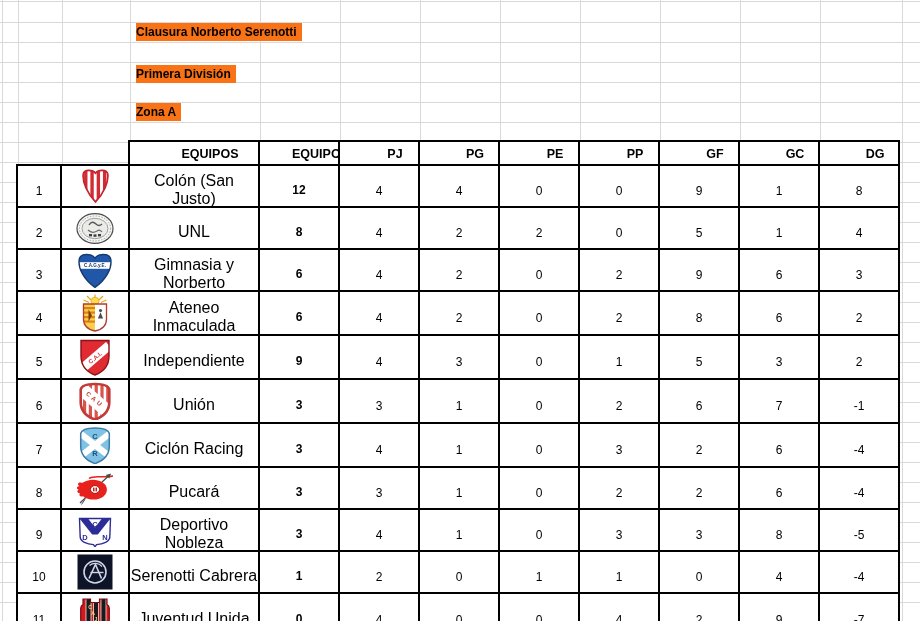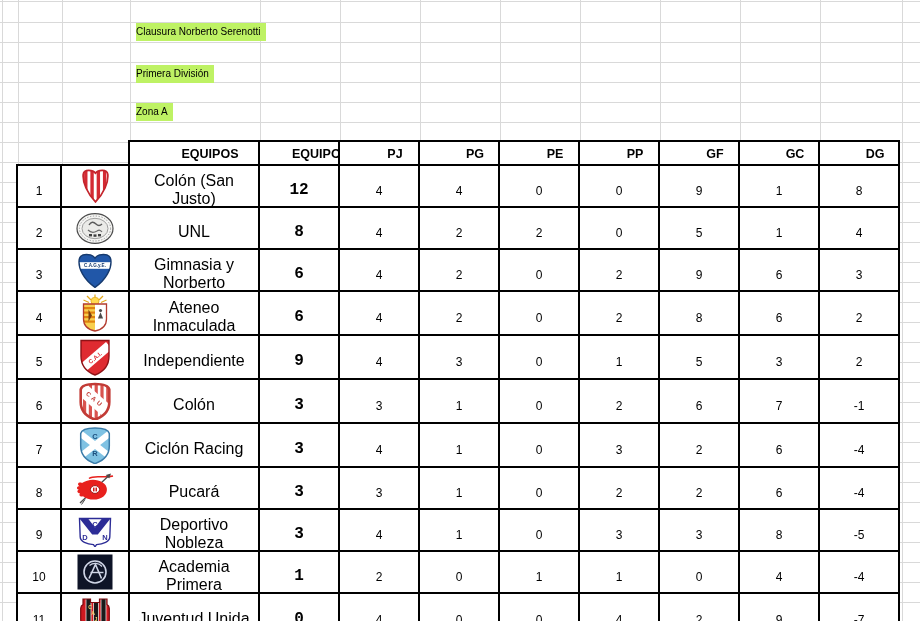--- a/index.html
+++ b/index.html
@@ -11,39 +11,39 @@
   
   .hgrid {
     position:absolute; left:0; top:0; right:0; bottom:0; z-index:0;
     background:repeating-linear-gradient(to bottom, transparent 0 19px, var(--grid) 19px 20px);
     background-position:0 3px;
   }
   .vline { position:absolute; top:0; bottom:0; width:1px; background:var(--grid); z-index:0; }
   
   .title {
     position:absolute; left:136px; height:18px; line-height:18px; z-index:2;
-    font-weight:normal; font-size:10px; white-space:nowrap; background:#bef264; padding-right:5px;
+    font-weight:bold; font-size:12px; white-space:nowrap; background:#f97316; padding-right:5px;
   }
   .t1 { top:23px; } .t2 { top:65px; } .t3 { top:103px; }
   
   table.standings {
     position:absolute; left:16px; top:140px; z-index:1;
     border-collapse:collapse; table-layout:fixed; width:882px;
   }
   table.standings td, table.standings th {
     border:2px solid #000; background:#fff; padding:0;
     text-align:center; vertical-align:middle; overflow:hidden;
   }
   table.standings td.ghost { border:none; background:transparent; }
   thead th { height:22px; font-size:12.5px; font-weight:bold; }
   thead .hv { display:inline-block; transform:translateY(1px);padding-left:32px; }
   tbody td { height:40px; }
   .cv { display:inline-block; transform:translateY(4px); font-size:12px; }
   td.c-team .cv { font-size:16px; }
-  td.c-pts .cv { font-size:16px; font-weight:bold; transform:translateY(3px);font-family:Liberation Mono, monospace; }
+  td.c-pts .cv { font-size:12px; font-weight:bold; transform:translateY(3px); }
   .logo-wrap { display:inline-block; line-height:0; transform:translateY(2px); }
   svg text { font-family:"Liberation Sans", sans-serif; }
   #logo-lib { position:absolute; width:0; height:0; overflow:hidden; }
 </style>
 </head>
 <body>
 
 <div class="screen" style="--grid: #d9d9d9;">
 
   <div class="hgrid"></div>
@@ -246,21 +246,21 @@
         <rect x="5" width="3.2" height="38" fill="#d9534f"></rect>
         <rect x="10.8" width="3.2" height="38" fill="#d9534f"></rect>
         <rect x="16.6" width="3.2" height="38" fill="#d9534f"></rect>
         <rect x="22.4" width="3.2" height="38" fill="#d9534f"></rect>
         <rect x="28.2" width="3.2" height="38" fill="#d9534f"></rect>
         <polygon points="-3,10 6,0 37,27 28,37" fill="#fff"></polygon>
       </g>
       <path d="M17 2 C24.5 2 30.5 3.8 31.3 7.5 V20 C31.3 28.8 25.5 34.6 17 37.6 C8.5 34.6 2.7 28.8 2.7 20 V7.5 C3.5 3.8 9.5 2 17 2 Z" fill="none" stroke="#c23b36" stroke-width="2.6"></path>
       <text x="17" y="19.8" text-anchor="middle" transform="rotate(40 17 17.5)" font-size="6.2" font-weight="bold" fill="#c23b36" letter-spacing="2.5">CAU</text>
     </svg></span></td>
-      <td class="c-team"><span class="cv">Colón</span></td>
+      <td class="c-team"><span class="cv">Unión</span></td>
       <td class="c-pts"><span class="cv">3</span></td>
       <td class="c-stat"><span class="cv">3</span></td>
       <td class="c-stat"><span class="cv">1</span></td>
       <td class="c-stat"><span class="cv">0</span></td>
       <td class="c-stat"><span class="cv">2</span></td>
       <td class="c-stat"><span class="cv">6</span></td>
       <td class="c-stat"><span class="cv">7</span></td>
       <td class="c-stat"><span class="cv">-1</span></td>
     </tr>
         <tr>
@@ -333,21 +333,21 @@
     </tr>
         <tr>
       <td class="c-num"><span class="cv">10</span></td>
       <td class="c-logo"><span class="logo-wrap"><svg width="36" height="36" viewBox="0 0 36 36">
       <rect x="0.5" y="0.5" width="35" height="35" fill="#0e1427"></rect>
       <circle cx="18" cy="18" r="11" fill="none" stroke="#cfd5e6" stroke-width="1.6"></circle>
       <path d="M12 24.5 L18.5 10.5 L24.5 24.5" fill="none" stroke="#cfd5e6" stroke-width="1.6"></path>
       <line x1="13.5" y1="18.5" x2="26.5" y2="18.5" stroke="#cfd5e6" stroke-width="1.4"></line>
       <path d="M25 12.5 A9 9 0 0 0 12.5 11.5" fill="none" stroke="#cfd5e6" stroke-width="1.2"></path>
     </svg></span></td>
-      <td class="c-team"><span class="cv">Academia Primera</span></td>
+      <td class="c-team"><span class="cv">Serenotti Cabrera</span></td>
       <td class="c-pts"><span class="cv">1</span></td>
       <td class="c-stat"><span class="cv">2</span></td>
       <td class="c-stat"><span class="cv">0</span></td>
       <td class="c-stat"><span class="cv">1</span></td>
       <td class="c-stat"><span class="cv">1</span></td>
       <td class="c-stat"><span class="cv">0</span></td>
       <td class="c-stat"><span class="cv">4</span></td>
       <td class="c-stat"><span class="cv">-4</span></td>
     </tr>
         <tr>

